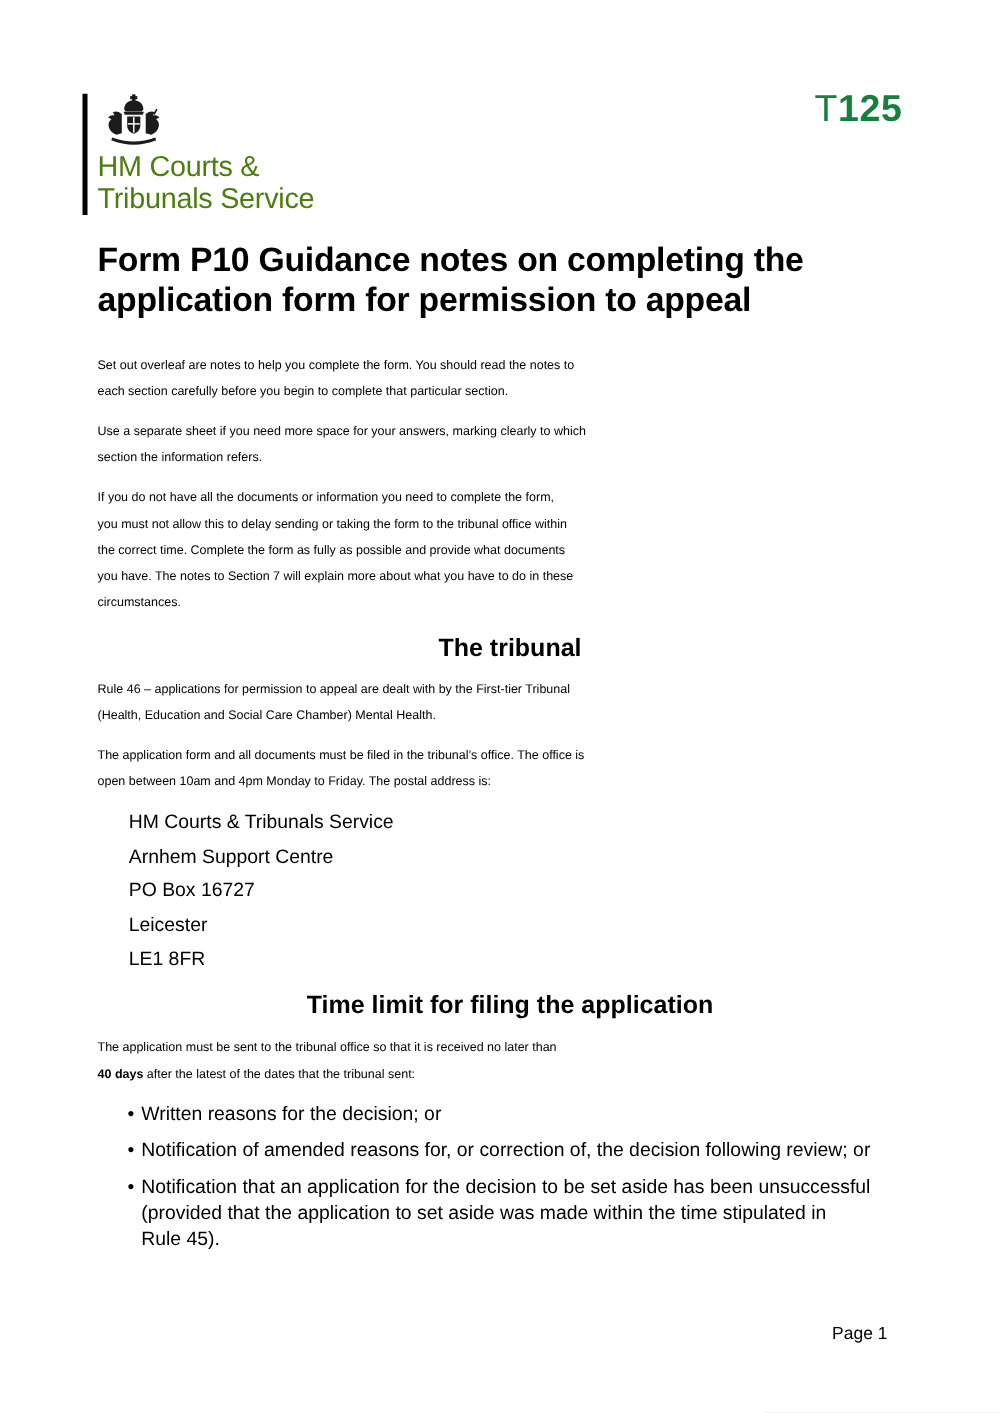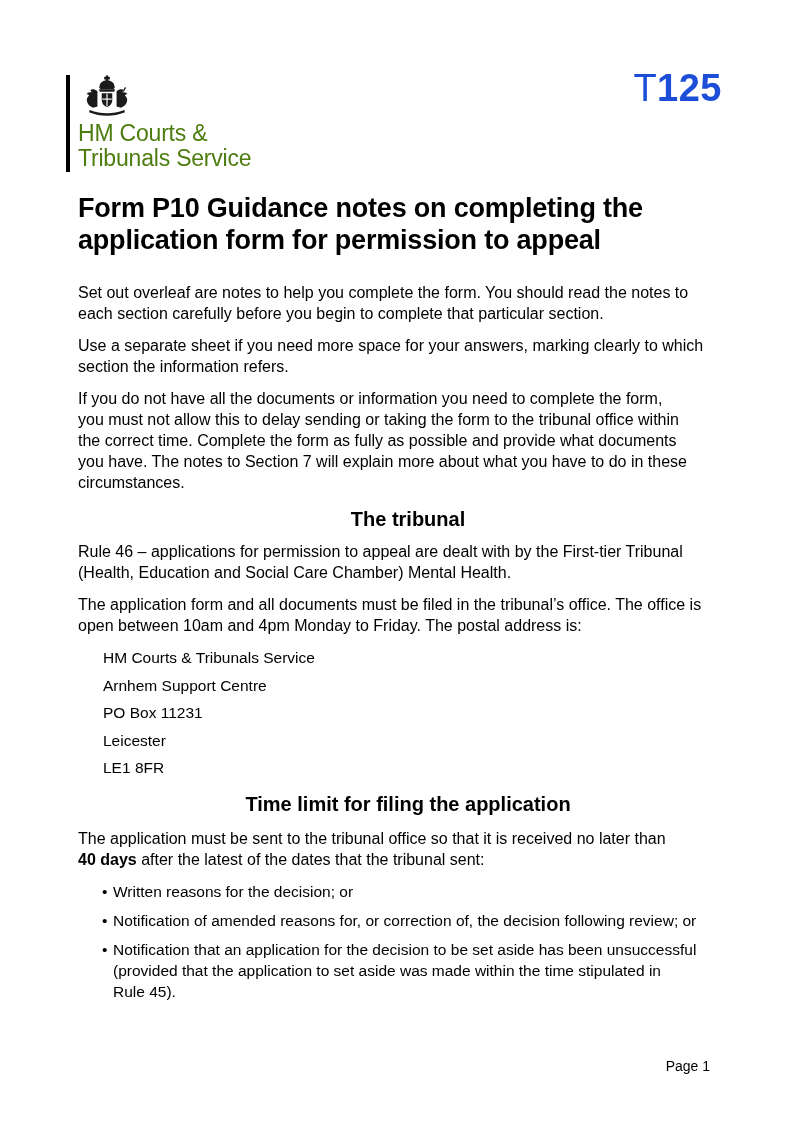--- a/index.html
+++ b/index.html
@@ -33,25 +33,25 @@
   .logo-block { margin-left: 8px; }
   .crest { display: block; margin: 0 0 2px 0; }
   .logo-text {
     font-size: 23px;
     line-height: 25px;
     color: #4d7c0f;
     letter-spacing: -0.2px;
   }
   .header-spacer { flex: 1 1 auto; }
   .form-code {
-    font-size: 38px;
+    font-size: 30px;
     line-height: 32px;
     margin-top: -3px;
     margin-right: 16px;
-    color: #1d4ed8;
+    color: #15803d;
     letter-spacing: 0.5px;
   }
   .form-code .t { font-weight: 400; }
   .form-code .num { font-weight: 700; }
 
   
   .doc-title {
     margin: 21px 0 0 0;
     font-size: 27px;
     line-height: 31.5px;
@@ -60,21 +60,21 @@
   }
   .doc-subtitle {
     margin: 7px 0 0 0;
     font-size: 16px;
     line-height: 19px;
     font-weight: 400;
   }
 
   
   .body-p {
-    font-size: 16px;
+    font-size: 10px;
     line-height: 21px;
     margin: 0 0 11px 0;
   }
   .intro { margin-top: 26px; }
 
   h2.section-h {
     font-size: 20px;
     line-height: 24px;
     font-weight: 700;
     margin: 14px 0 10px 0;
@@ -165,21 +165,21 @@
   </div>
 
   <h2 class="section-h">The tribunal</h2>
   <p class="body-p pre">Rule 46 – applications for permission to appeal are dealt with by the First-tier Tribunal
 (Health, Education and Social Care Chamber) Mental Health.</p>
   <p class="body-p pre">The application form and all documents must be filed in the tribunal’s office. The office is
 open between 10am and 4pm Monday to Friday. The postal address is:</p>
   <div class="address">
     <div class="addr-line">HM Courts &amp; Tribunals Service</div>
     <div class="addr-line">Arnhem Support Centre</div>
-    <div class="addr-line">PO Box 11231</div>
+    <div class="addr-line">PO Box 16727</div>
     <div class="addr-line">Leicester</div>
     <div class="addr-line">LE1 8FR</div>
   </div>
 
   <h2 class="section-h section-h2b">Time limit for filing the application</h2>
   <p class="body-p pre"><span>The application must be sent to the tribunal office so that it is received no later than
 </span><strong>40 days</strong><span> after the latest of the dates that the tribunal sent:</span></p>
 
   <ul class="bullets">
     <li><span class="dot">•</span><span class="pre">Written reasons for the decision; or</span></li>

